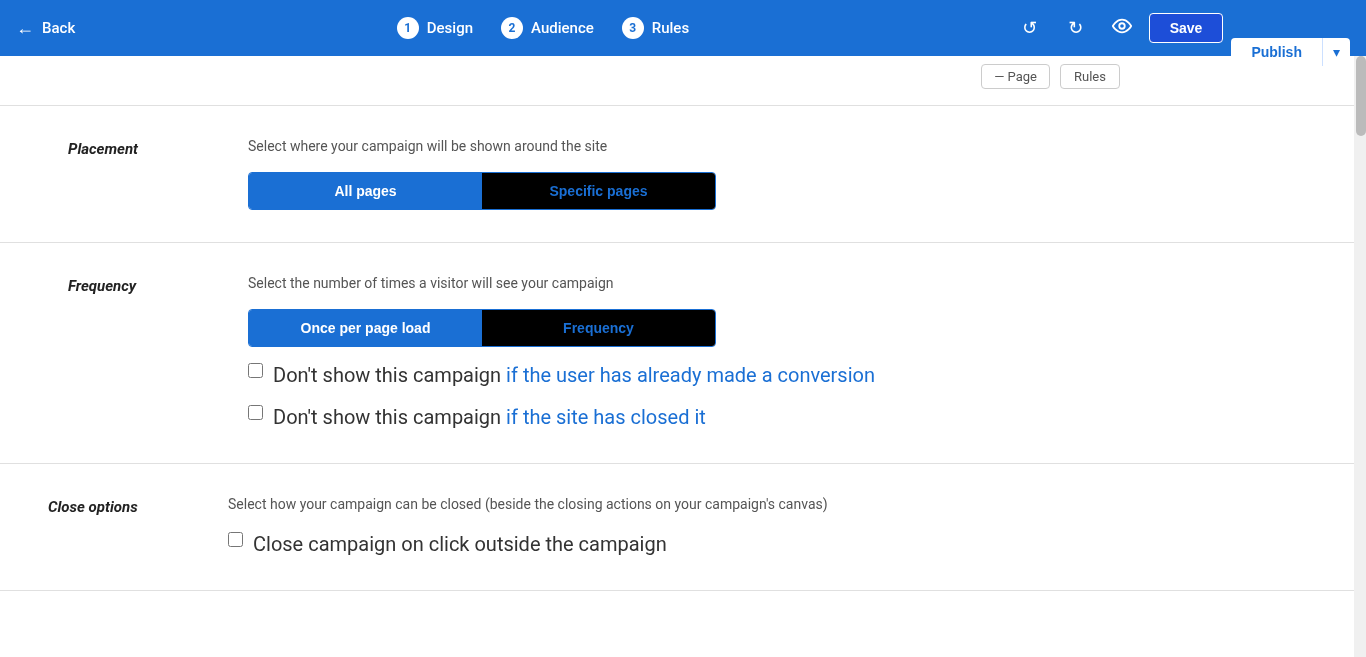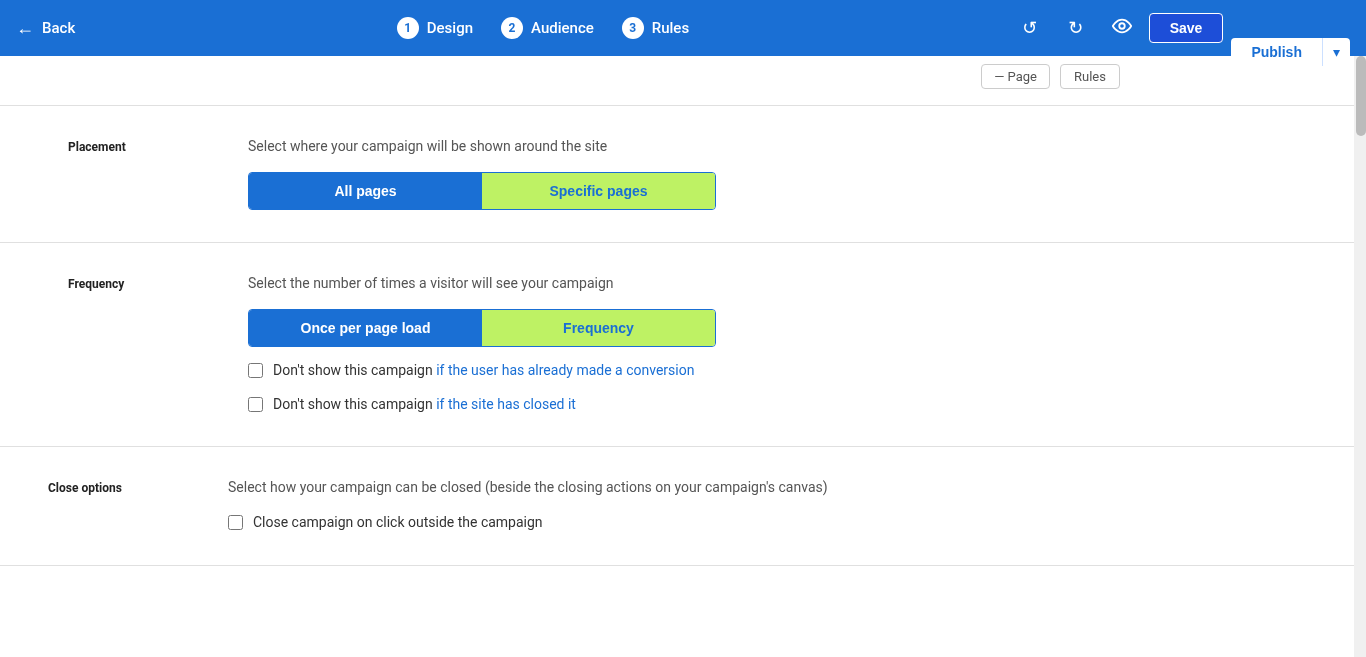--- a/index.html
+++ b/index.html
@@ -150,24 +150,25 @@
     .section-row {
       display: flex;
       padding: 32px 246px 32px 68px;
       border-bottom: 1px solid #e0e0e0;
       align-items: flex-start;
       gap: 40px;
       background: #fff;
     }
     .section-label {
       min-width: 140px;
-      font-size: 12px;
+      font-size: 15px;
       font-weight: 700;
       color: #222;
       padding-top: 2px;
+      font-style: italic;
     }
     .section-content {
       flex: 1;
     }
     .section-desc {
       font-size: 14px;
       color: #555;
       margin-bottom: 18px;
     }
 
@@ -180,21 +181,21 @@
       width: 468px;
     }
     .btn-group-item {
       flex: 1;
       padding: 10px 0;
       font-size: 14px;
       font-weight: 600;
       text-align: center;
       cursor: pointer;
       border: none;
-      background: #bef264;
+      background: #000000;
       color: #1a6fd4;
     }
     .btn-group-item.active {
       background: #1a6fd4;
       color: #fff;
     }
 
     
     .checkbox-row {
       display: flex;
@@ -203,21 +204,21 @@
       margin-top: 14px;
     }
     .checkbox-row input[type="checkbox"] {
       margin-top: 2px;
       width: 15px;
       height: 15px;
       cursor: pointer;
       flex-shrink: 0;
     }
     .checkbox-label {
-      font-size: 14px;
+      font-size: 20px;
       color: #333;
       line-height: 1.4;
     }
     .checkbox-label a, .checkbox-label .highlight {
       color: #1a6fd4;
       text-decoration: none;
     }
 
     
     .scrollbar-track {

